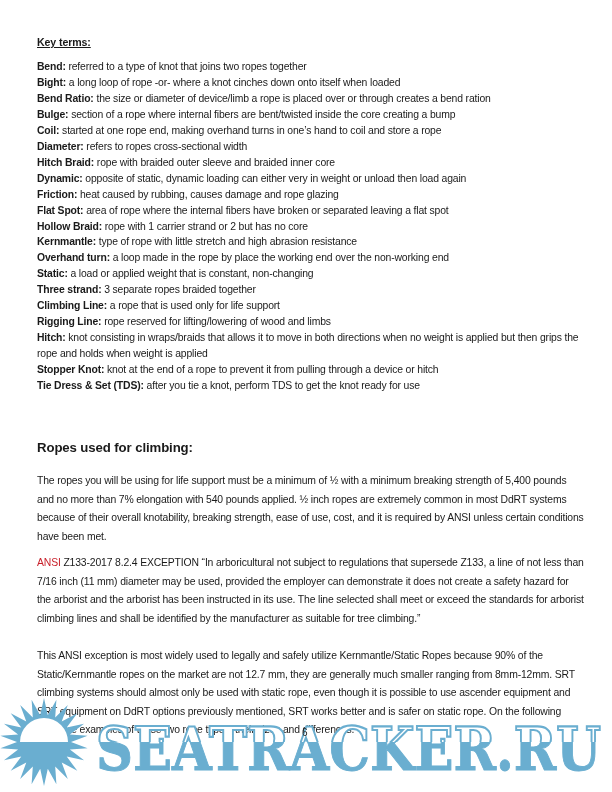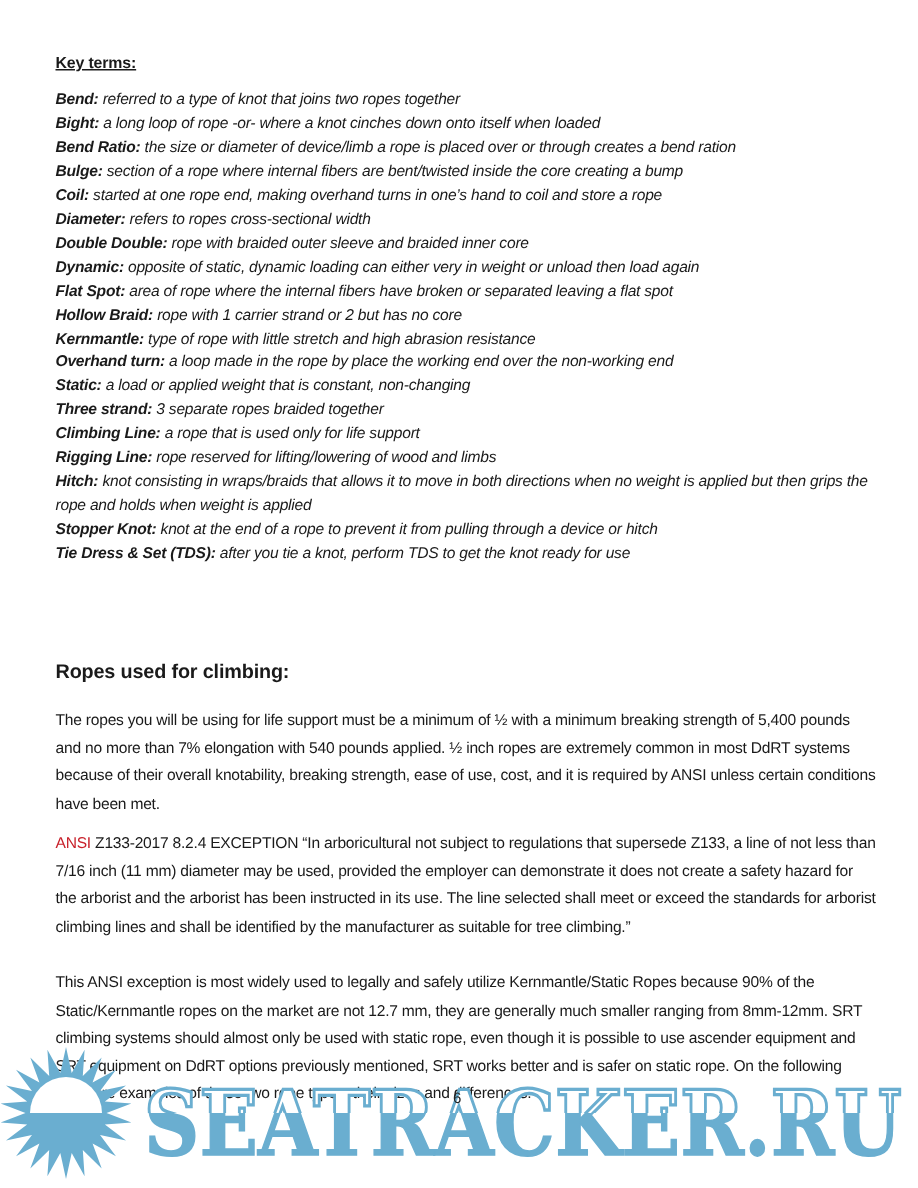--- a/index.html
+++ b/index.html
@@ -3,21 +3,21 @@
 <meta charset="utf-8">
 <style>
   html, body { margin: 0; padding: 0; background: #ffffff; }
   body { width: 612px; height: 792px; position: relative; overflow: hidden;
          font-family: "Liberation Sans", sans-serif; color: #1a1a1a; }
   .page { position: absolute; left: 0; top: 0; width: 612px; height: 792px; }
   .kt-title { position: absolute; left: 37px; top: 36px; font-size: 10.6px; font-weight: bold;
               text-decoration: underline; letter-spacing: -0.1px; }
   .terms { position: absolute; left: 37px; top: 59px; width: 545px; font-size: 10.4px;
            line-height: 15.95px; letter-spacing: -0.15px; }
-  .term { margin: 0; font-style: italic; }
+  .term { margin: 0; }
   .term b { font-weight: bold; }
   .h2 { position: absolute; left: 37px; top: 440px; font-size: 13.2px; font-weight: bold; letter-spacing: -0.1px; }
   .para { position: absolute; left: 37px; width: 548px; font-size: 10.4px; line-height: 18.5px;
           letter-spacing: -0.15px; margin: 0; }
   .p1 { top: 472px; }
   .p2 { top: 554px; }
   .p3 { top: 647px; }
   .ansi { color: #c8202a; }
   .pagenum { position: absolute; left: 302px; top: 727px; font-size: 10px; color: #222; z-index: 3; }
   .wm { position: absolute; left: 0; top: 690px; width: 612px; height: 102px; z-index: 2; pointer-events: none; }
@@ -28,22 +28,23 @@
 <div class="page">
   <div class="kt-title">Key terms:</div>
 
   <div class="terms" id="terms">
       <div class="term"><b>Bend:</b><span> referred to a type of knot that joins two ropes together</span></div>
       <div class="term"><b>Bight:</b><span> a long loop of rope -or- where a knot cinches down onto itself when loaded</span></div>
       <div class="term"><b>Bend Ratio:</b><span> the size or diameter of device/limb a rope is placed over or through creates a bend ration</span></div>
       <div class="term"><b>Bulge:</b><span> section of a rope where internal fibers are bent/twisted inside the core creating a bump</span></div>
       <div class="term"><b>Coil:</b><span> started at one rope end, making overhand turns in one’s hand to coil and store a rope</span></div>
       <div class="term"><b>Diameter:</b><span> refers to ropes cross-sectional width</span></div>
-      <div class="term"><b>Double Double:</b><span> rope with braided outer sleeve and braided inner core</span></div>
+      <div class="term"><b>Hitch Braid:</b><span> rope with braided outer sleeve and braided inner core</span></div>
       <div class="term"><b>Dynamic:</b><span> opposite of static, dynamic loading can either very in weight or unload then load again</span></div>
+      <div class="term"><b>Friction:</b><span> heat caused by rubbing, causes damage and rope glazing</span></div>
       <div class="term"><b>Flat Spot:</b><span> area of rope where the internal fibers have broken or separated leaving a flat spot</span></div>
       <div class="term"><b>Hollow Braid:</b><span> rope with 1 carrier strand or 2 but has no core</span></div>
       <div class="term"><b>Kernmantle:</b><span> type of rope with little stretch and high abrasion resistance</span></div>
       <div class="term"><b>Overhand turn:</b><span> a loop made in the rope by place the working end over the non-working end</span></div>
       <div class="term"><b>Static:</b><span> a load or applied weight that is constant, non-changing</span></div>
       <div class="term"><b>Three strand:</b><span> 3 separate ropes braided together</span></div>
       <div class="term"><b>Climbing Line:</b><span> a rope that is used only for life support</span></div>
       <div class="term"><b>Rigging Line:</b><span> rope reserved for lifting/lowering of wood and limbs</span></div>
       <div class="term"><b>Hitch:</b><span> knot consisting in wraps/braids that allows it to move in both directions when no weight is applied but then grips the rope and holds when weight is applied</span></div>
       <div class="term"><b>Stopper Knot:</b><span> knot at the end of a rope to prevent it from pulling through a device or hitch</span></div>

